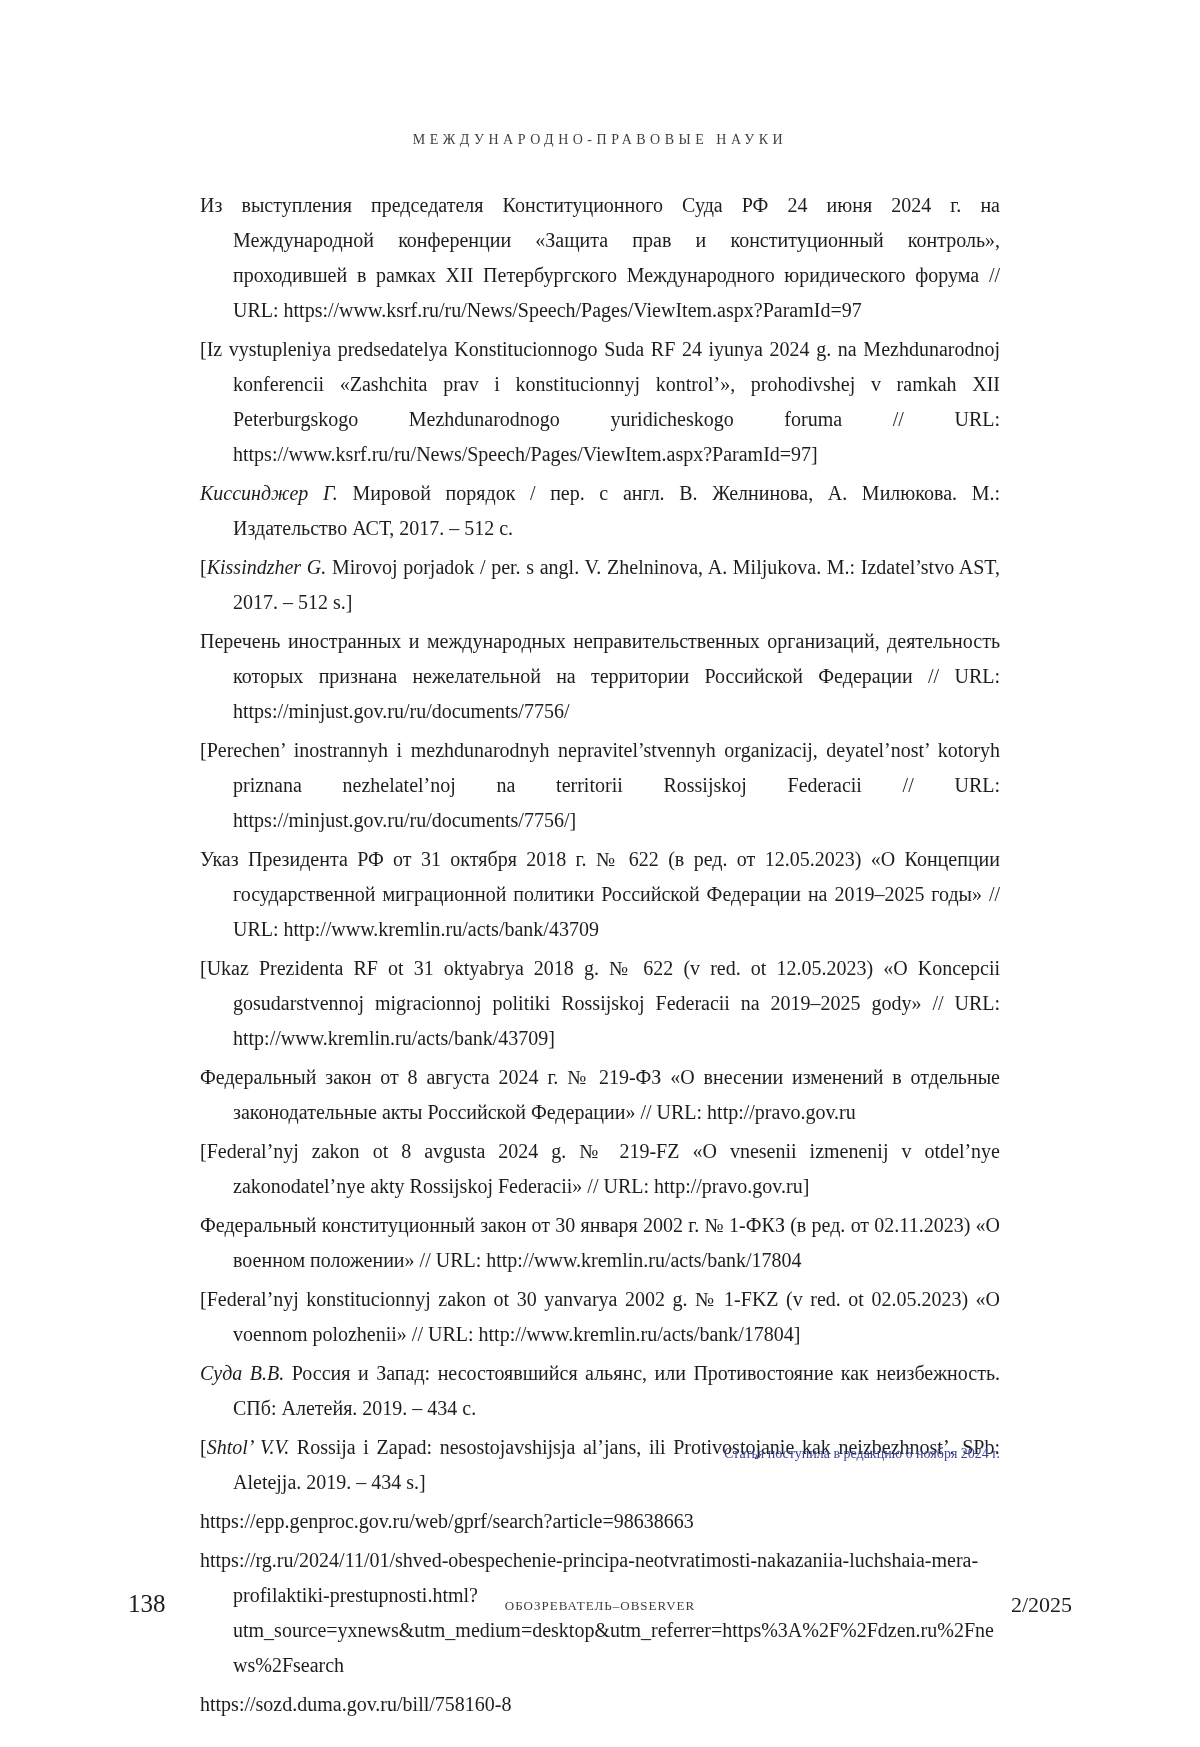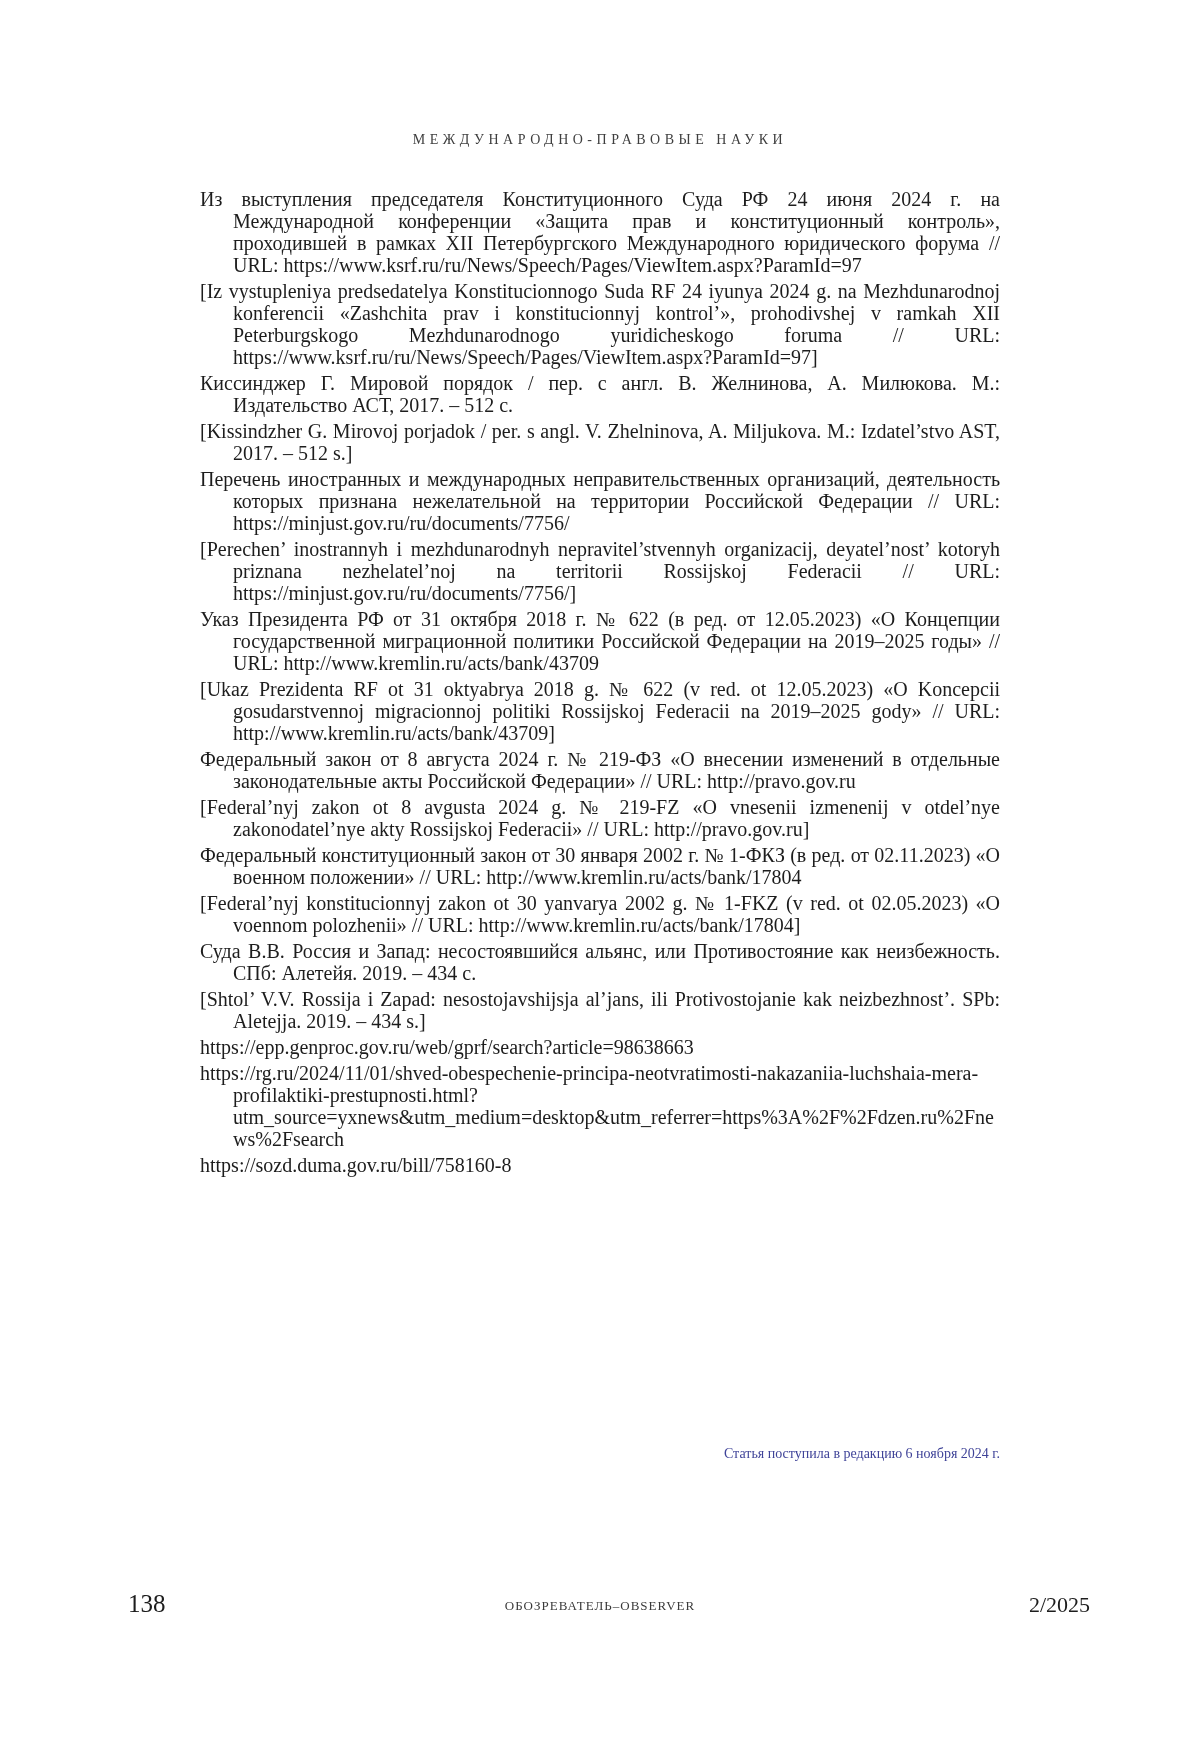--- a/index.html
+++ b/index.html
@@ -24,30 +24,31 @@
     letter-spacing: 4.5px;
     color: #3e3e3e;
     white-space: nowrap;
   }
   .refs {
     position: absolute;
     top: 188px;
     left: 200px;
     width: 800px;
     font-size: 20px;
-    line-height: 22px;
+    line-height: 35px;
   }
   .ref {
     margin: 0 0 4px 0;
     padding-left: 33px;
     text-indent: -33px;
     text-align: justify;
     overflow-wrap: break-word;
   }
   .ref .it {
+    font-style: italic;
   }
   .received {
     position: absolute;
     top: 1446px;
     left: 200px;
     width: 800px;
     text-align: right;
     font-size: 14px;
   }
   .page-footer {
@@ -70,21 +71,21 @@
     top: 8px;
     width: 1200px;
     text-align: center;
     font-size: 13px;
     letter-spacing: 1px;
     color: #3a3a3a;
     white-space: nowrap;
   }
   .footer-issue {
     position: absolute;
-    right: 110px;
+    right: 128px;
     top: 2px;
     font-size: 22px;
     color: #1d1d1d;
   }
 </style>
 </head>
 <body>
 
 <div class="section-header">МЕЖДУНАРОДНО-ПРАВОВЫЕ НАУКИ</div>
 

